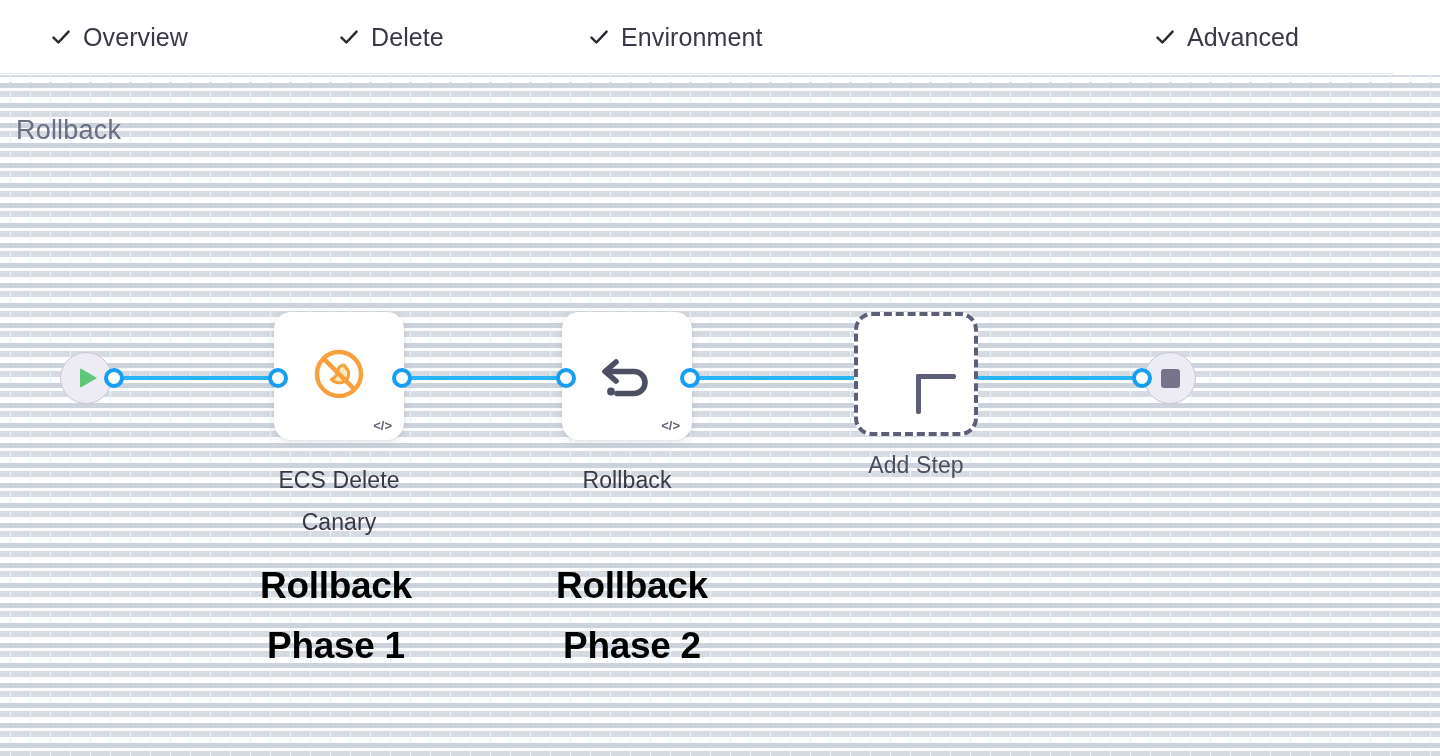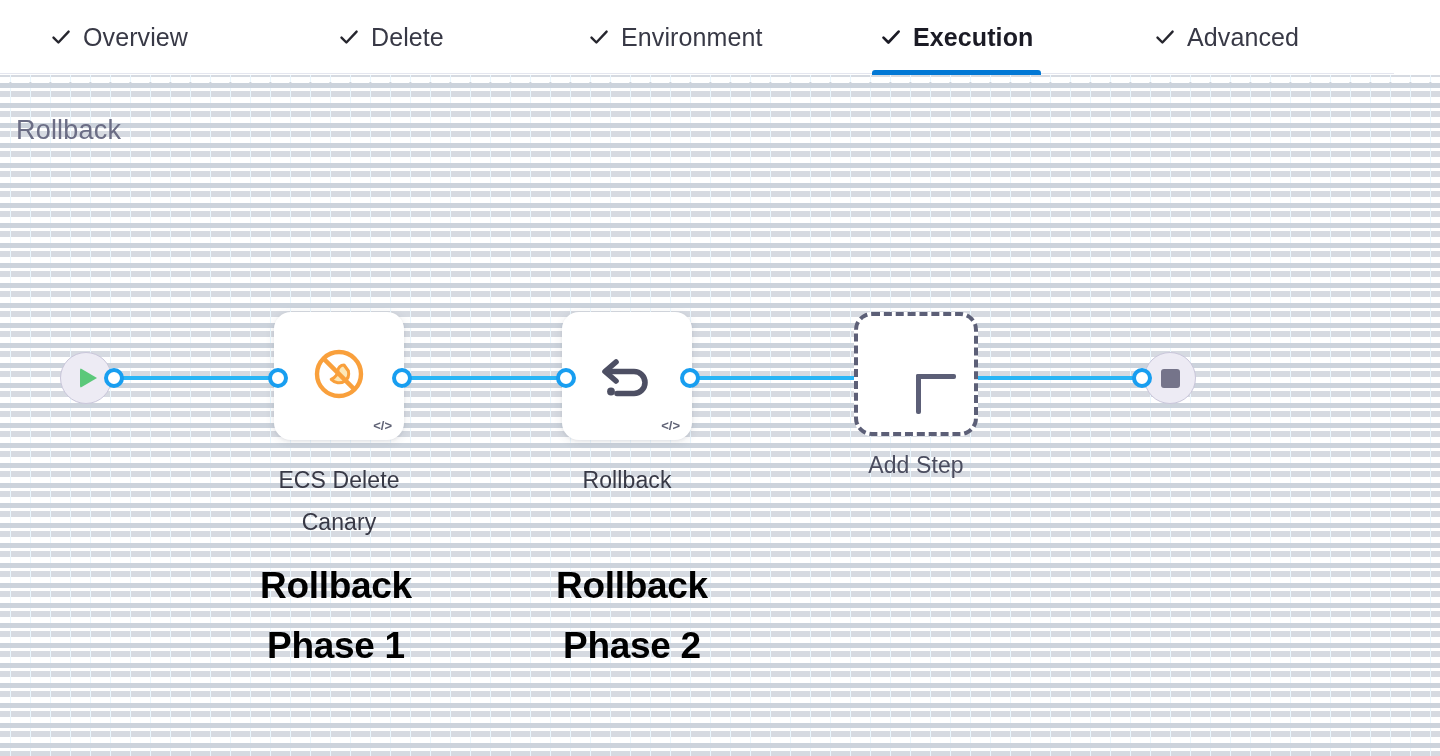--- a/index.html
+++ b/index.html
@@ -324,29 +324,20 @@
     <div class="tab tab-environment">
       <span class="check">
         <svg width="22" height="22" viewBox="0 0 22 22" aria-hidden="true">
           <path d="M3.5 11.6 L8.4 16.5 L18.6 5.6" fill="none" stroke="#26262e" stroke-width="2.4" stroke-linecap="round" stroke-linejoin="round"></path>
         </svg>
       </span>
       <span class="tab-label">Environment</span>
       <span class="underline"></span>
     </div>
 
-    <div class="tab tab-execution active">
-      <span class="check">
-        <svg width="22" height="22" viewBox="0 0 22 22" aria-hidden="true">
-          <path d="M3.5 11.6 L8.4 16.5 L18.6 5.6" fill="none" stroke="#1b1b25" stroke-width="2.7" stroke-linecap="round" stroke-linejoin="round"></path>
-        </svg>
-      </span>
-      <span class="tab-label">Execution</span>
-      <span class="underline"></span>
-    </div>
 
     <div class="tab tab-advanced">
       <span class="check">
         <svg width="22" height="22" viewBox="0 0 22 22" aria-hidden="true">
           <path d="M3.5 11.6 L8.4 16.5 L18.6 5.6" fill="none" stroke="#26262e" stroke-width="2.4" stroke-linecap="round" stroke-linejoin="round"></path>
         </svg>
       </span>
       <span class="tab-label">Advanced</span>
       <span class="underline"></span>
     </div>

